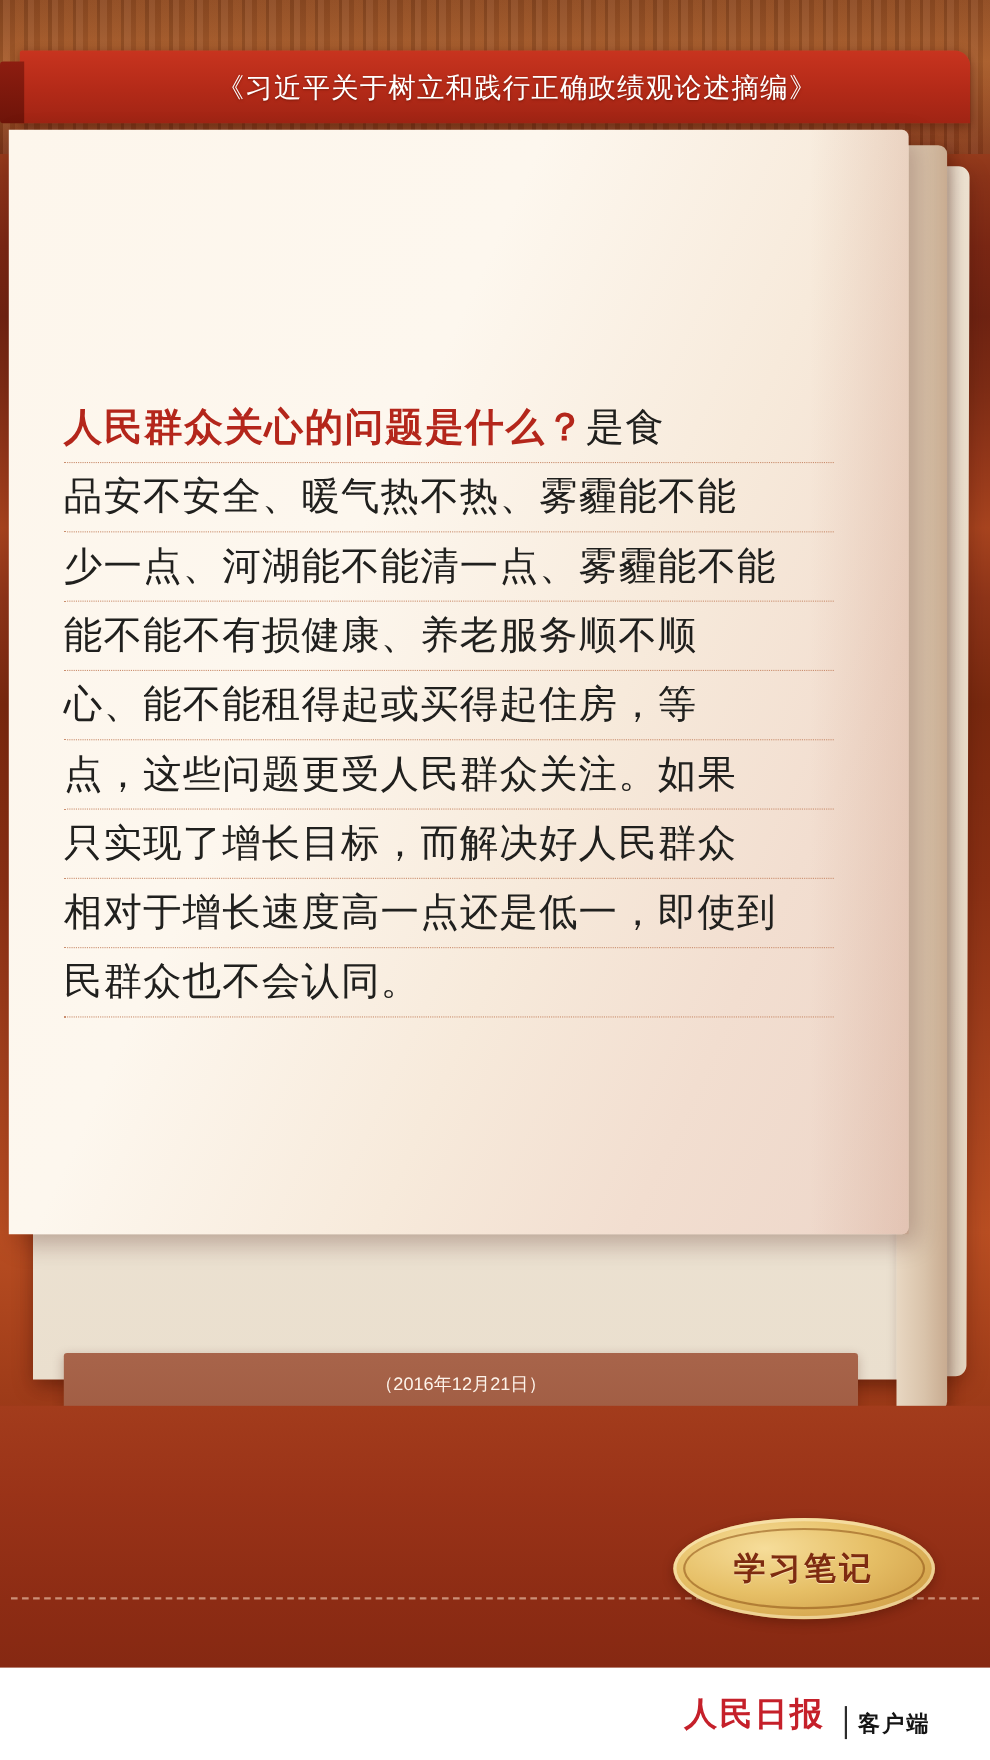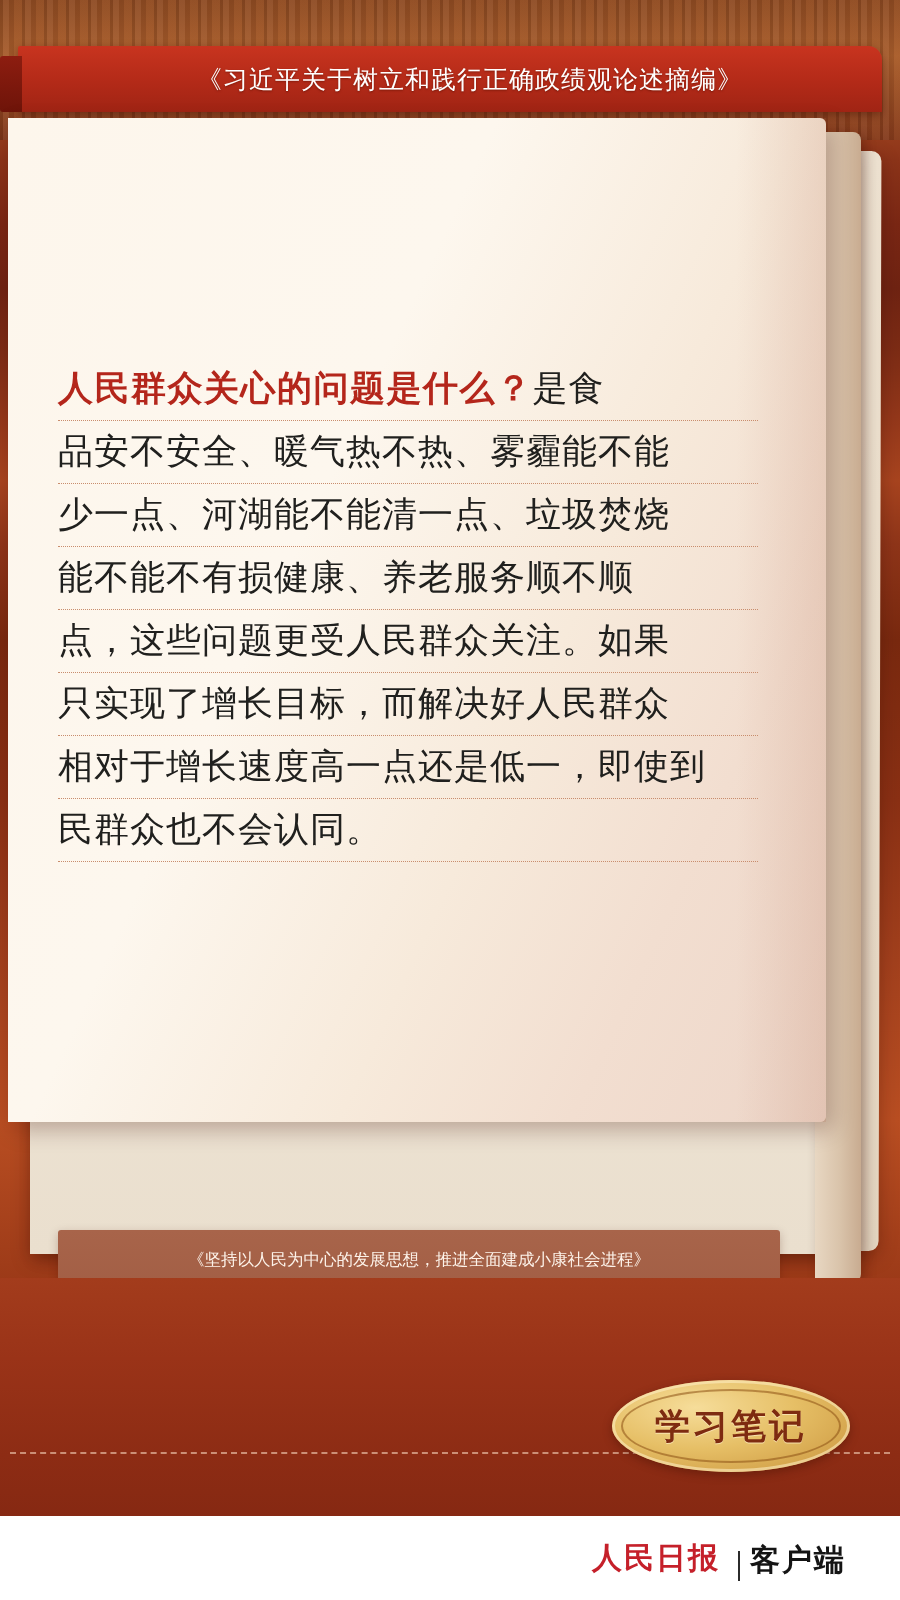--- a/index.html
+++ b/index.html
@@ -197,21 +197,21 @@
     width: 216px;
     height: 70px;
     border-radius: 50%;
     border: 2px solid rgba(140,80,20,0.55);
     display: flex;
     align-items: center;
     justify-content: center;
   }
   #seal-text {
     font-family: "Liberation Serif", serif;
-    font-size: 35px;
+    font-size: 29px;
     font-weight: bold;
     color: #7e2b10;
     letter-spacing: 3px;
     text-shadow: 0 1px 0 rgba(255,240,200,0.7);
   }
 
   
   #brand-bar {
     position: absolute;
     left: 0;
@@ -236,21 +236,21 @@
     letter-spacing: 2px;
     padding: 2px 8px;
   }
   #brand-divider {
     width: 2px;
     height: 30px;
     background: #2b2b2b;
     margin: 0 10px;
   }
   #brand-name {
-    font-size: 30px;
+    font-size: 20px;
     font-weight: bold;
     color: #141414;
     letter-spacing: 2px;
   }
 </style>
 </head>
 <body>
 
 <div id="poster">
 
@@ -265,30 +265,30 @@
   <div id="paper-back-1" class="paper-back"></div>
   <div id="paper-fold"></div>
 
   <div id="paper">
 
     <div id="quote-block">
       <div class="quote-line">
         <span class="lead">人民群众关心的问题是什么？</span><span>是食</span>
       </div>
       <div class="quote-line">品安不安全、暖气热不热、雾霾能不能</div>
-      <div class="quote-line">少一点、河湖能不能清一点、垃圾焚烧</div>
+      <div class="quote-line">少一点、河湖能不能清一点、雾霾能不能</div>
       <div class="quote-line">能不能不有损健康、养老服务顺不顺</div>
+      <div class="quote-line">心、能不能租得起或买得起住房，等</div>
       <div class="quote-line">点，这些问题更受人民群众关注。如果</div>
       <div class="quote-line">只实现了增长目标，而解决好人民群众</div>
       <div class="quote-line">相对于增长速度高一点还是低一，即使到</div>
       <div class="quote-line">民群众也不会认同。</div>
     </div>
 
     <div id="source-box">
-      <div>《坚持以人民为中心的发展思想，推进全面建成小康社会进程》</div>
       <div>（2016年12月21日）</div>
       <div>《习近平经济文选》第一卷，中央文献出版社2025年版，第206页</div>
     </div>
 
   </div>
 
   <div id="lower-area"></div>
   <div id="perforation"></div>
 
   <div id="seal">

